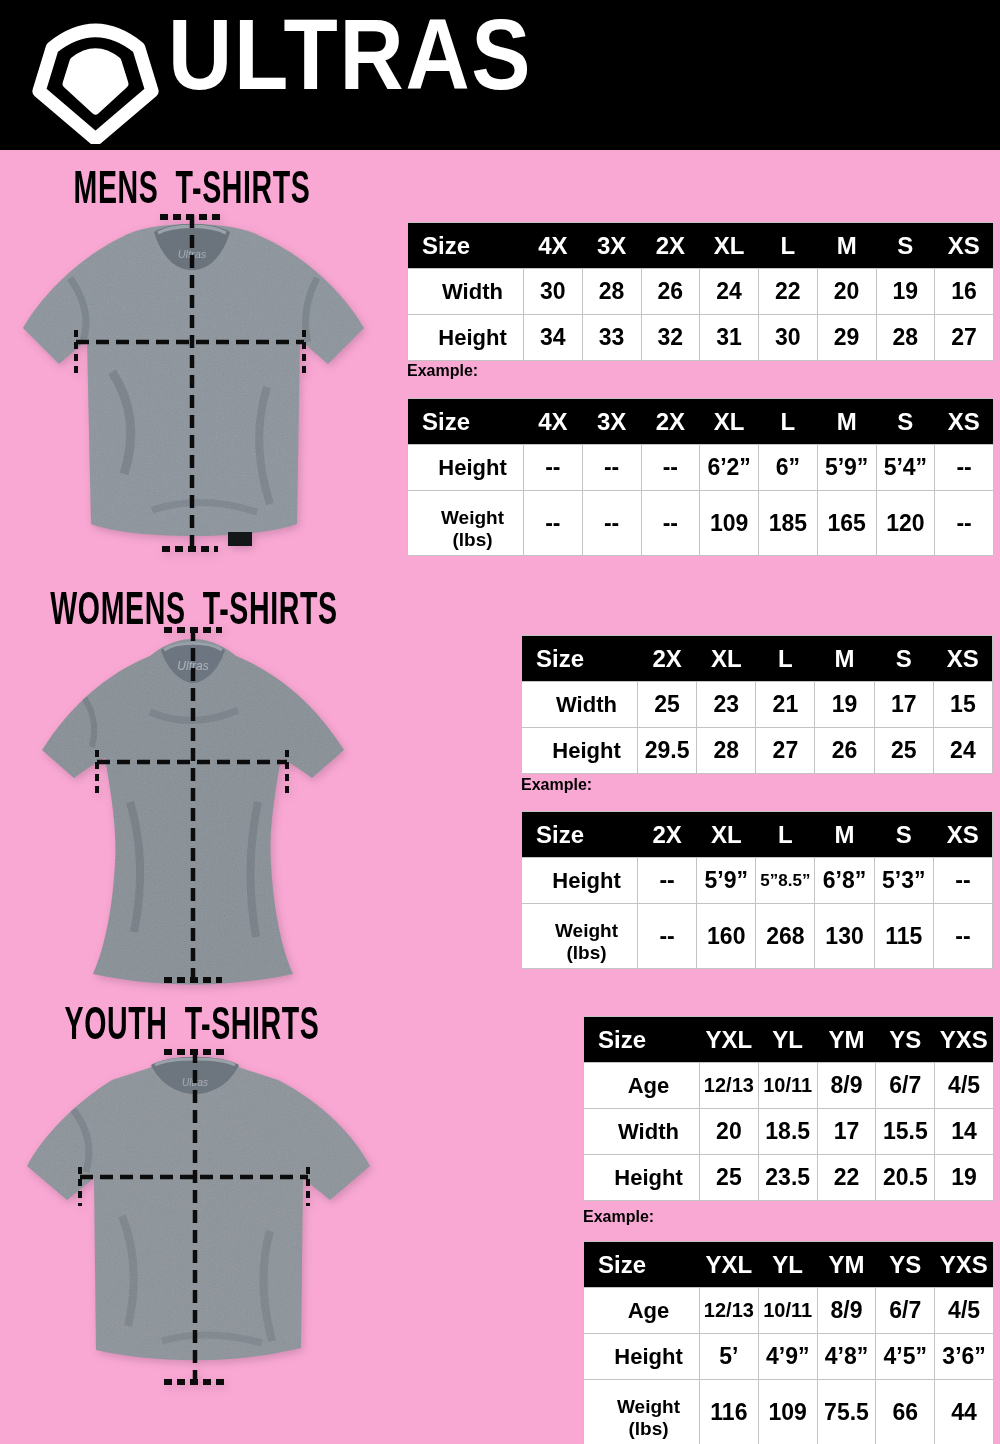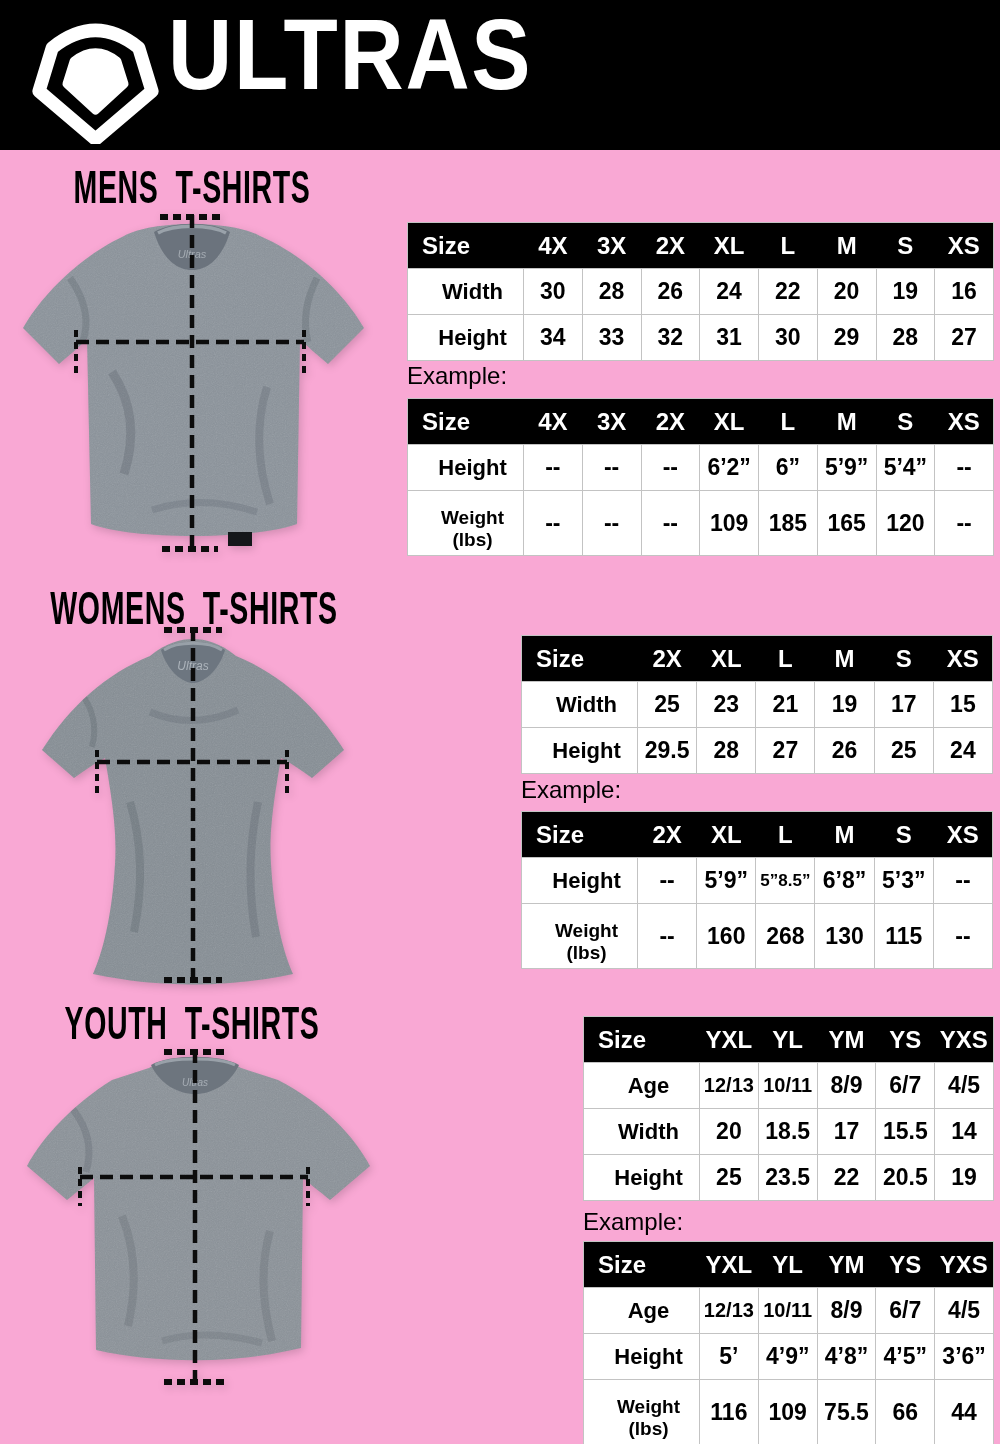--- a/index.html
+++ b/index.html
@@ -36,21 +36,21 @@
   td.small{font-size:20px;}
   td.xsmall{font-size:17px;}
   col.c-label{width:116px;}
   #tbl-mens-size,#tbl-mens-ex{left:407px;width:587px;}
   #tbl-mens-size{top:222px;} #tbl-mens-ex{top:398px;}
   #tbl-womens-size,#tbl-womens-ex{left:521px;width:472px;}
   #tbl-womens-size{top:635px;} #tbl-womens-ex{top:811px;}
   #tbl-youth-size,#tbl-youth-ex{left:583px;width:411px;}
   #tbl-youth-size{top:1016px;} #tbl-youth-ex{top:1241px;}
 
-  .example-label{position:absolute;font-size:24px;font-weight:normal;text-align:center;}
+  .example-label{position:absolute;font-size:16px;font-weight:bold;text-align:center;}
   #ex-mens{left:407px;top:362px;}
   #ex-womens{left:521px;top:776px;}
   #ex-youth{left:583px;top:1208px;}
 </style>
 </head>
 <body>
 
 <div class="page">
 
   <svg width="0" height="0" style="position:absolute" aria-hidden="true">

